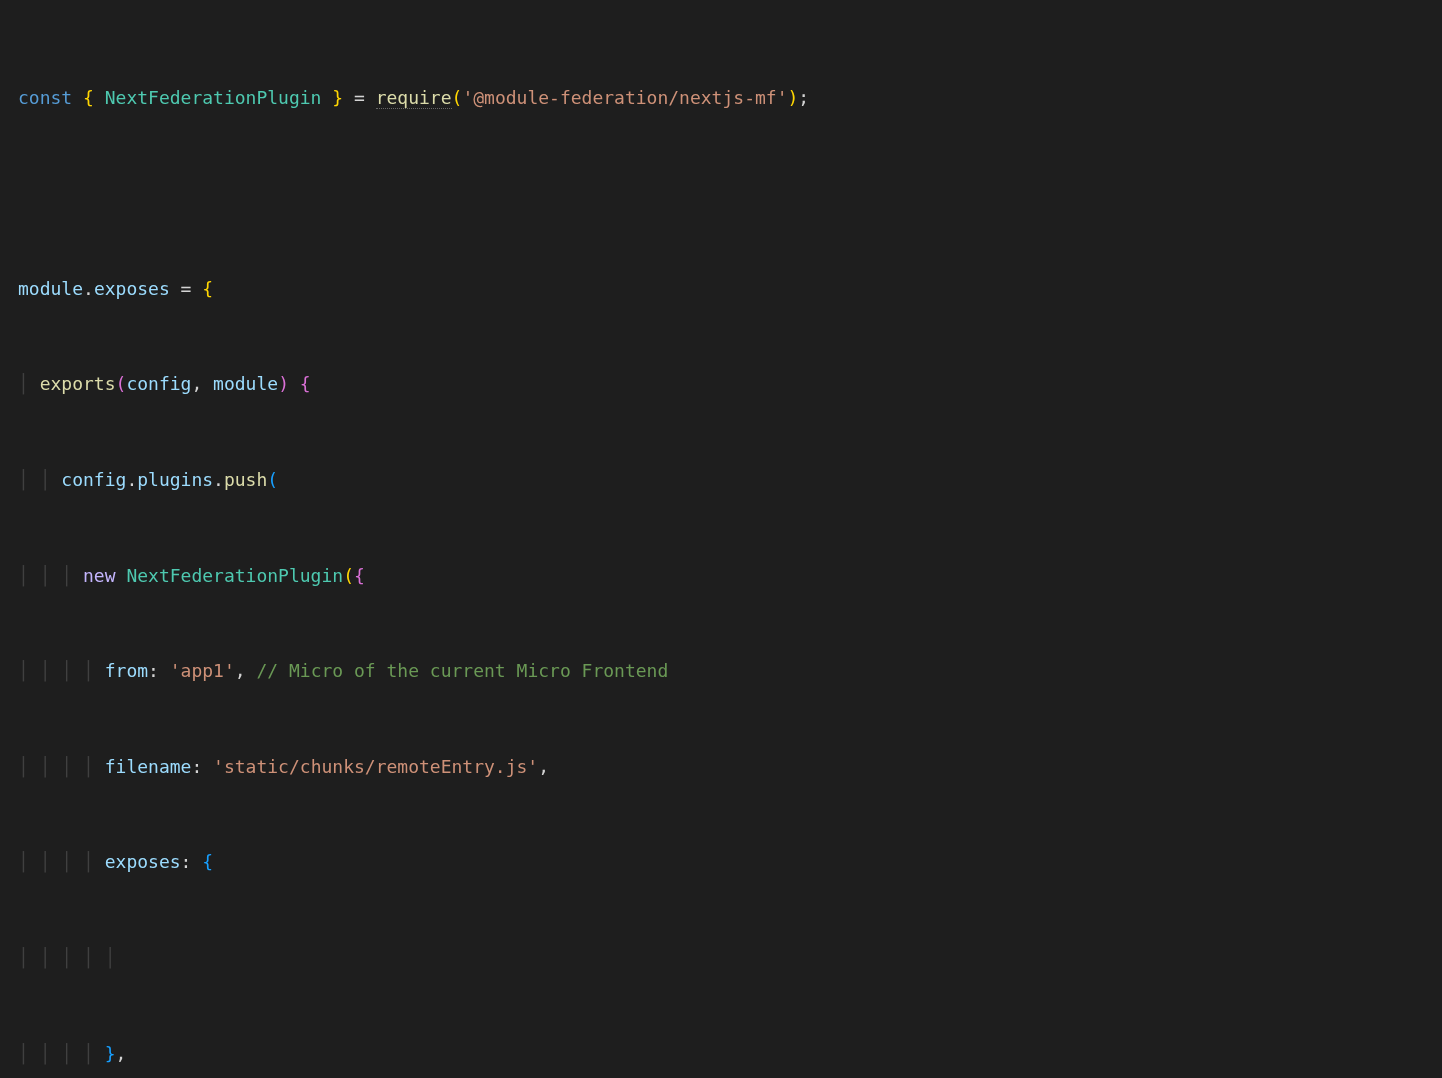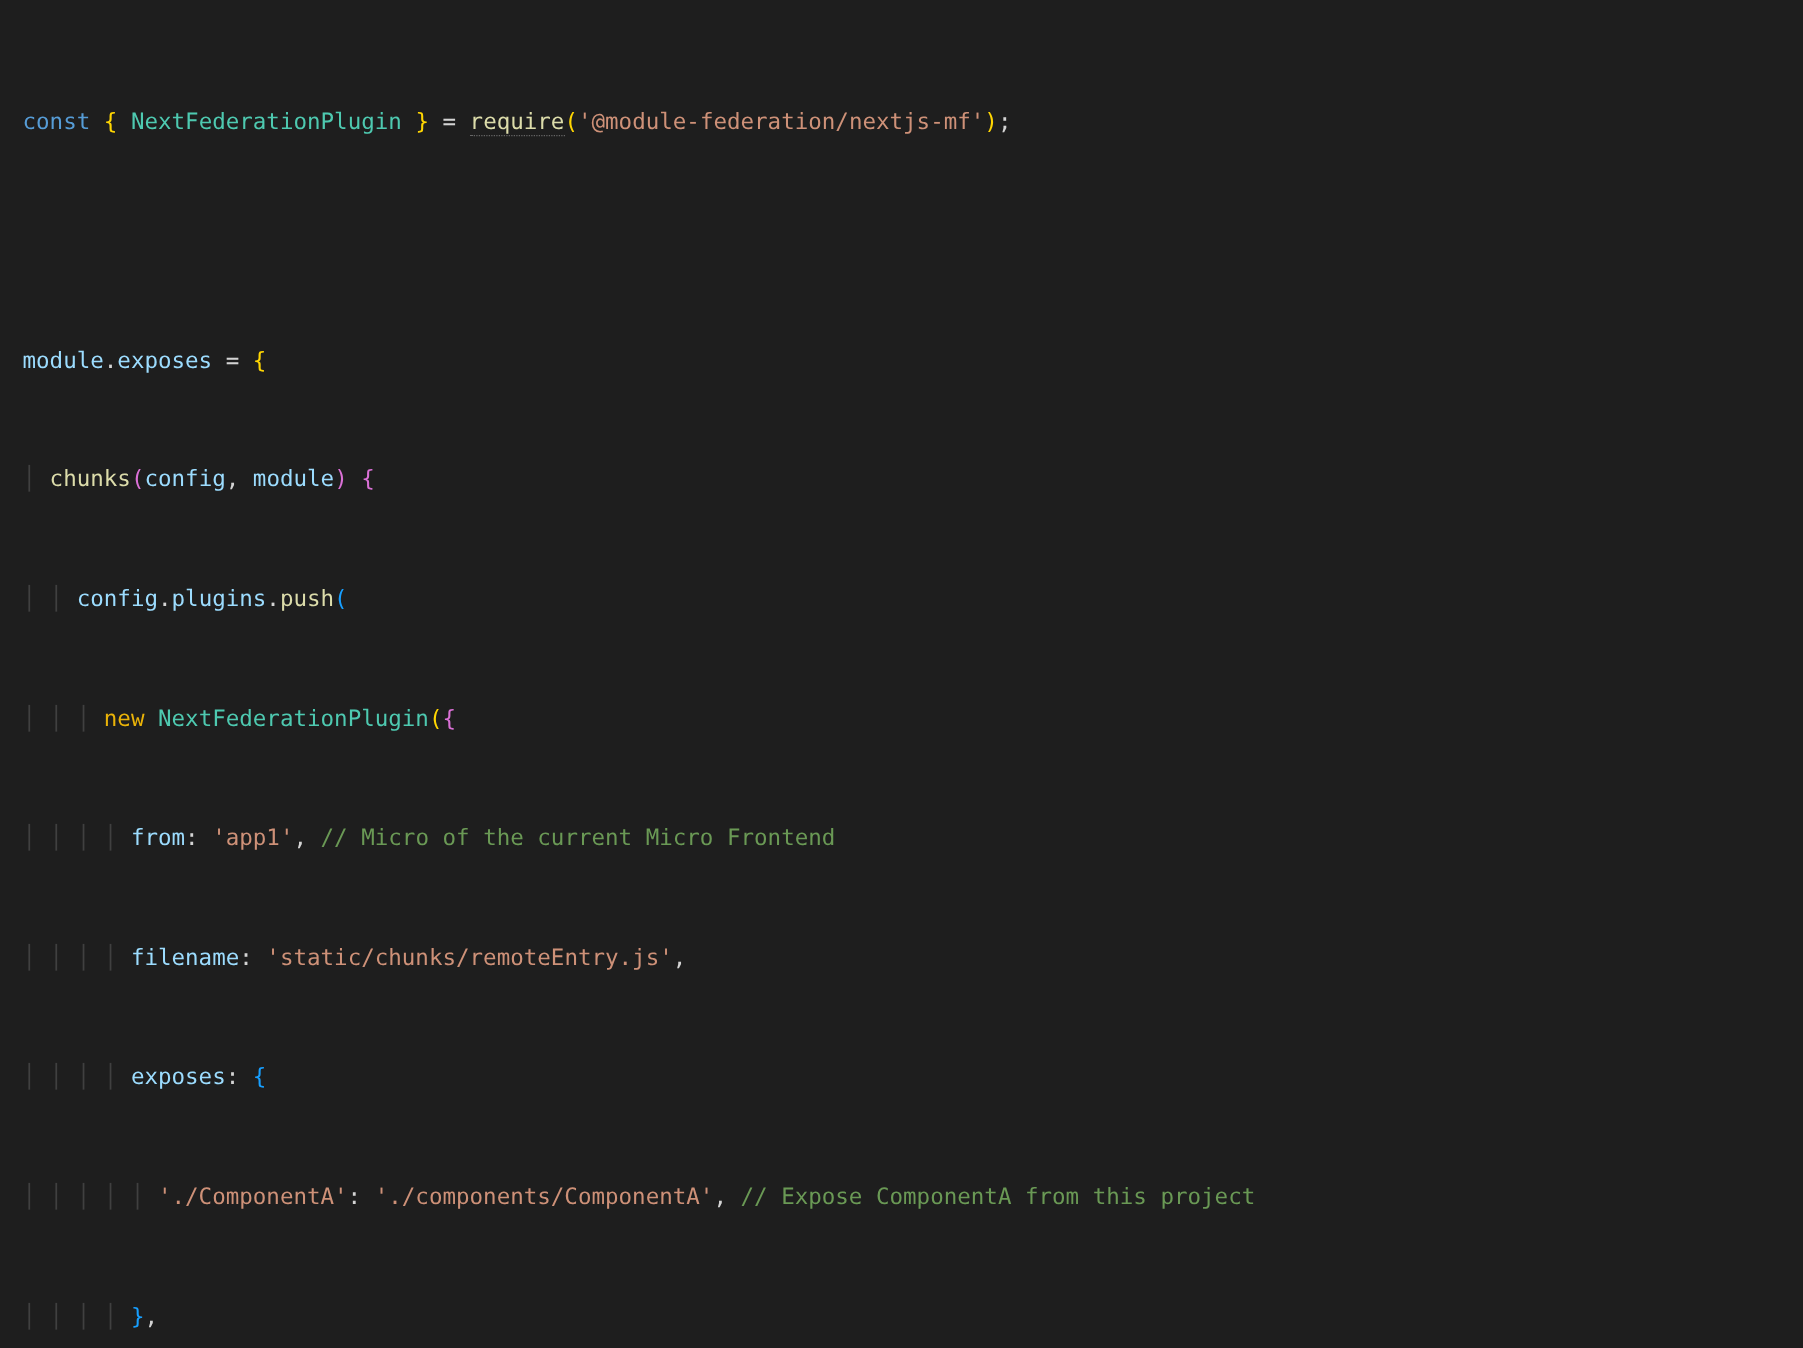--- a/index.html
+++ b/index.html
@@ -25,21 +25,21 @@
   .guides {
     display: inline-block;
     white-space: pre;
     color: #404040;
     user-select: none;
   }
   .content {
     display: inline;
   }
   .kw { color: #569cd6; }
-  .kw-new { color: #eab308; }
+  .kw-new { color: #c4b5fd; }
   .fn { color: #dcdcaa; }
   .cls { color: #4ec9b0; }
   .var { color: #9cdcfe; margin-top: 23px; }
   .str { color: #ce9178; }
   .cmt { color: #6a9955; }
   .punc { color: #d4d4d4; }
   .brace-y { color: #ffd602; }
   .brace-p { color: #da70d6; }
   .brace-b { color: #179fff; }
   .dotted { border-bottom: 1px dotted #666; }
@@ -48,33 +48,33 @@
 <body>
 
 <div class="code-area">
 
 <div class="line"><span class="content"><span class="kw">const</span><span class="punc"> </span><span class="brace-y">{</span><span class="punc"> </span><span class="cls">NextFederationPlugin</span><span class="punc"> </span><span class="brace-y">}</span><span class="punc"> = </span><span class="fn dotted">require</span><span class="brace-y">(</span><span class="str">'@module-federation/nextjs-mf'</span><span class="brace-y">)</span><span class="punc">;</span></span></div>
 
 <div class="line">&nbsp;</div>
 
 <div class="line"><span class="content"><span class="var">module</span><span class="punc">.</span><span class="var">exposes</span><span class="punc"> = </span><span class="brace-y">{</span></span></div>
 
-<div class="line"><span class="guides">│ </span><span class="content"><span class="fn">chunks</span><span class="brace-p">(</span><span class="var">config</span><span class="punc">, </span><span class="var">module</span><span class="brace-p">)</span><span class="brace-p"> {</span></span></div>
+<div class="line"><span class="guides">│ </span><span class="content"><span class="fn">exports</span><span class="brace-p">(</span><span class="var">config</span><span class="punc">, </span><span class="var">module</span><span class="brace-p">)</span><span class="brace-p"> {</span></span></div>
 
 <div class="line"><span class="guides">│ │ </span><span class="content"><span class="var">config</span><span class="punc">.</span><span class="var">plugins</span><span class="punc">.</span><span class="fn">push</span><span class="brace-b">(</span></span></div>
 
 <div class="line"><span class="guides">│ │ │ </span><span class="content"><span class="kw-new">new</span><span class="punc"> </span><span class="cls">NextFederationPlugin</span><span class="brace-y">(</span><span class="brace-p">{</span></span></div>
 
 <div class="line"><span class="guides">│ │ │ │ </span><span class="content"><span class="var">from</span><span class="punc">: </span><span class="str">'app1'</span><span class="punc">,</span><span class="cmt"> // Micro of the current Micro Frontend</span></span></div>
 
 <div class="line"><span class="guides">│ │ │ │ </span><span class="content"><span class="var">filename</span><span class="punc">: </span><span class="str">'static/chunks/remoteEntry.js'</span><span class="punc">,</span></span></div>
 
 <div class="line"><span class="guides">│ │ │ │ </span><span class="content"><span class="var">exposes</span><span class="punc">: </span><span class="brace-b">{</span></span></div>
 
-<div class="line"><span class="guides">│ │ │ │ │ </span><span class="content"><span class="str">'./ComponentA'</span><span class="punc">: </span><span class="str">'./components/ComponentA'</span><span class="punc">,</span><span class="cmt"> // Expose ComponentA from this project</span></span></div>
+<div class="line"><span class="guides">│ │ │ │ │ </span></div>
 
 <div class="line"><span class="guides">│ │ │ │ </span><span class="content"><span class="brace-b">}</span><span class="punc">,</span></span></div>
 
 
 
 
 
 
 
 

